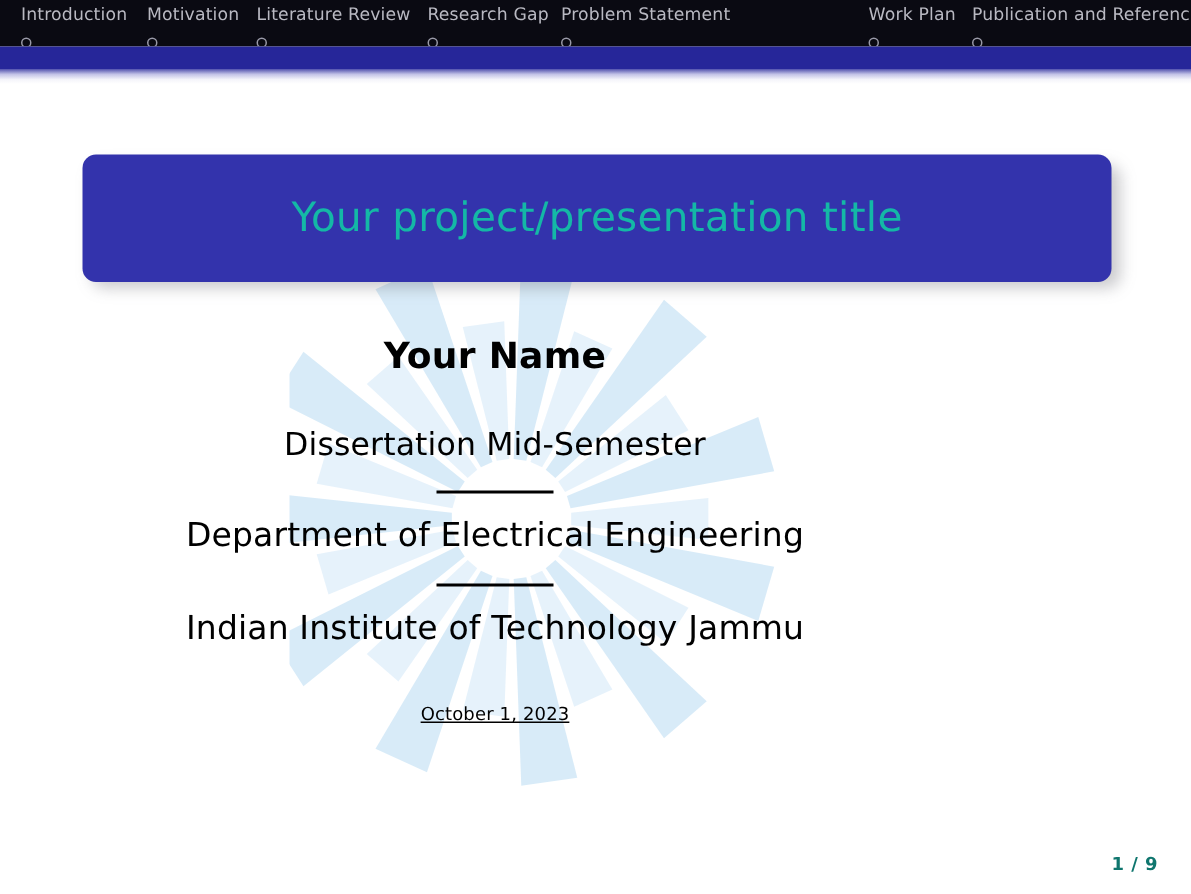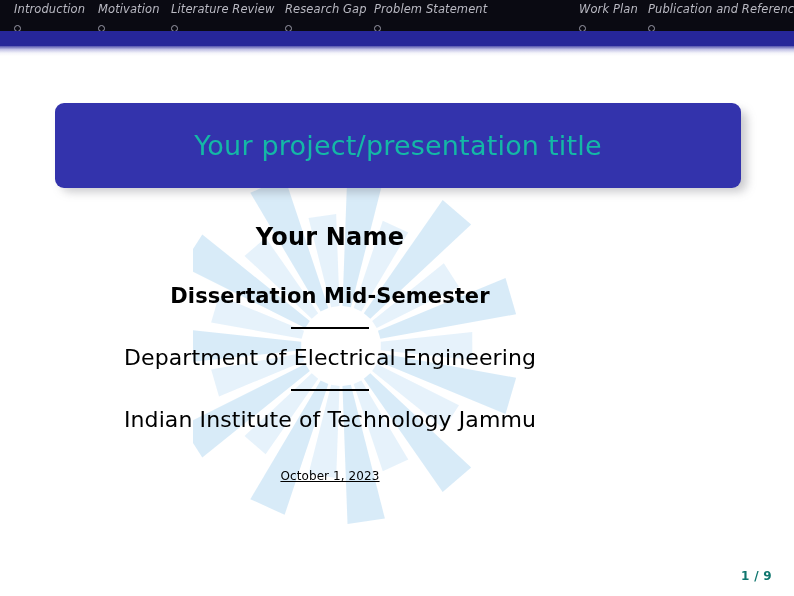--- a/index.html
+++ b/index.html
@@ -44,21 +44,20 @@
     margin: 0;
   }
   .nav-label {
     display: block;
     color: #b9b9c2;
     font-size: 11.5px;
     line-height: 16px;
     padding-top: 1px;
     letter-spacing: 0.1px;
     white-space: nowrap;
-    font-style: italic;
   }
   .nav-dots {
     display: block;
     height: 13px;
     padding-left: 0px;
   }
   .nav-dot {
     display: inline-block;
     width: 5px;
     height: 5px;
@@ -144,21 +143,21 @@
   .author {
     font-size: 24px;
     font-weight: bold;
     letter-spacing: 0.2px;
     margin: 0;
     padding: 0;
     line-height: 30px;
   }
   .subtitle {
     font-size: 21px;
-    font-weight: bold;
+    font-weight: normal;
     letter-spacing: 0.1px;
     margin: 16px;
     padding: 0;
     line-height: 26px;
     margin-top: 31px;
   }
   .rule {
     width: 78px;
     height: 2px;
     background: #000000;

